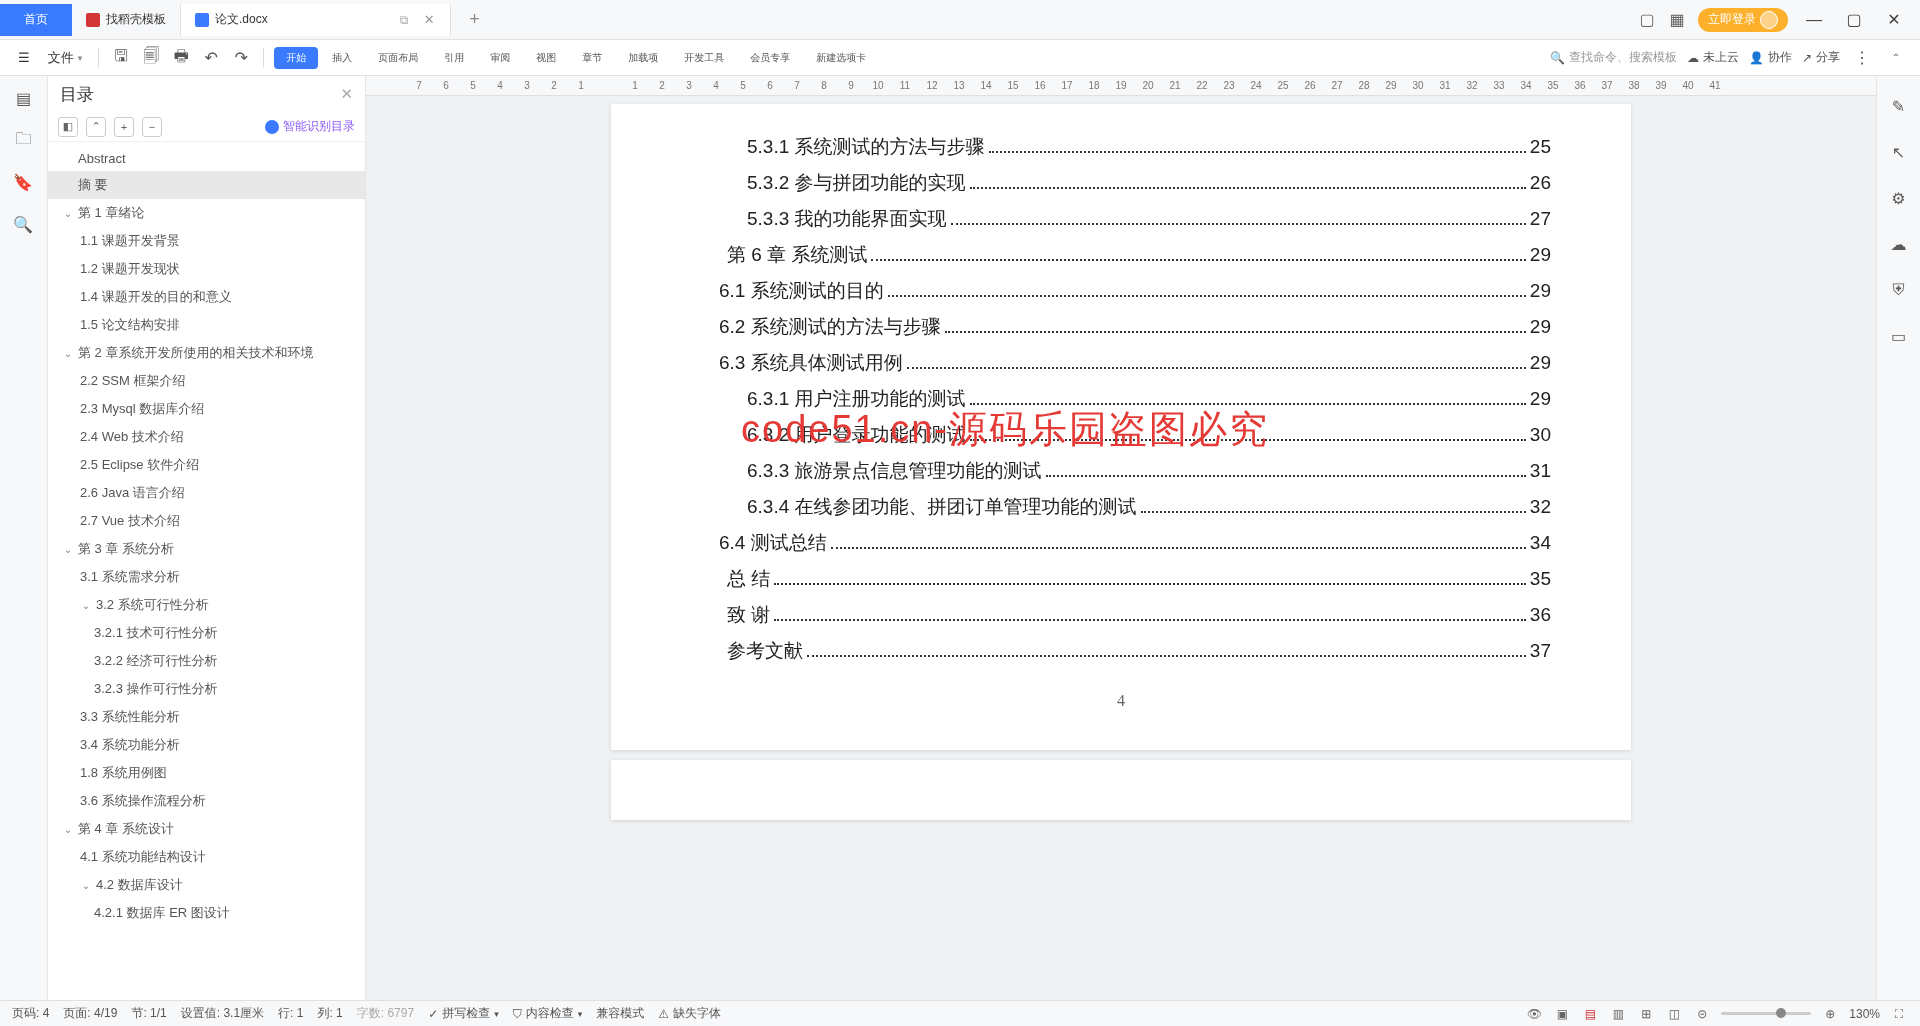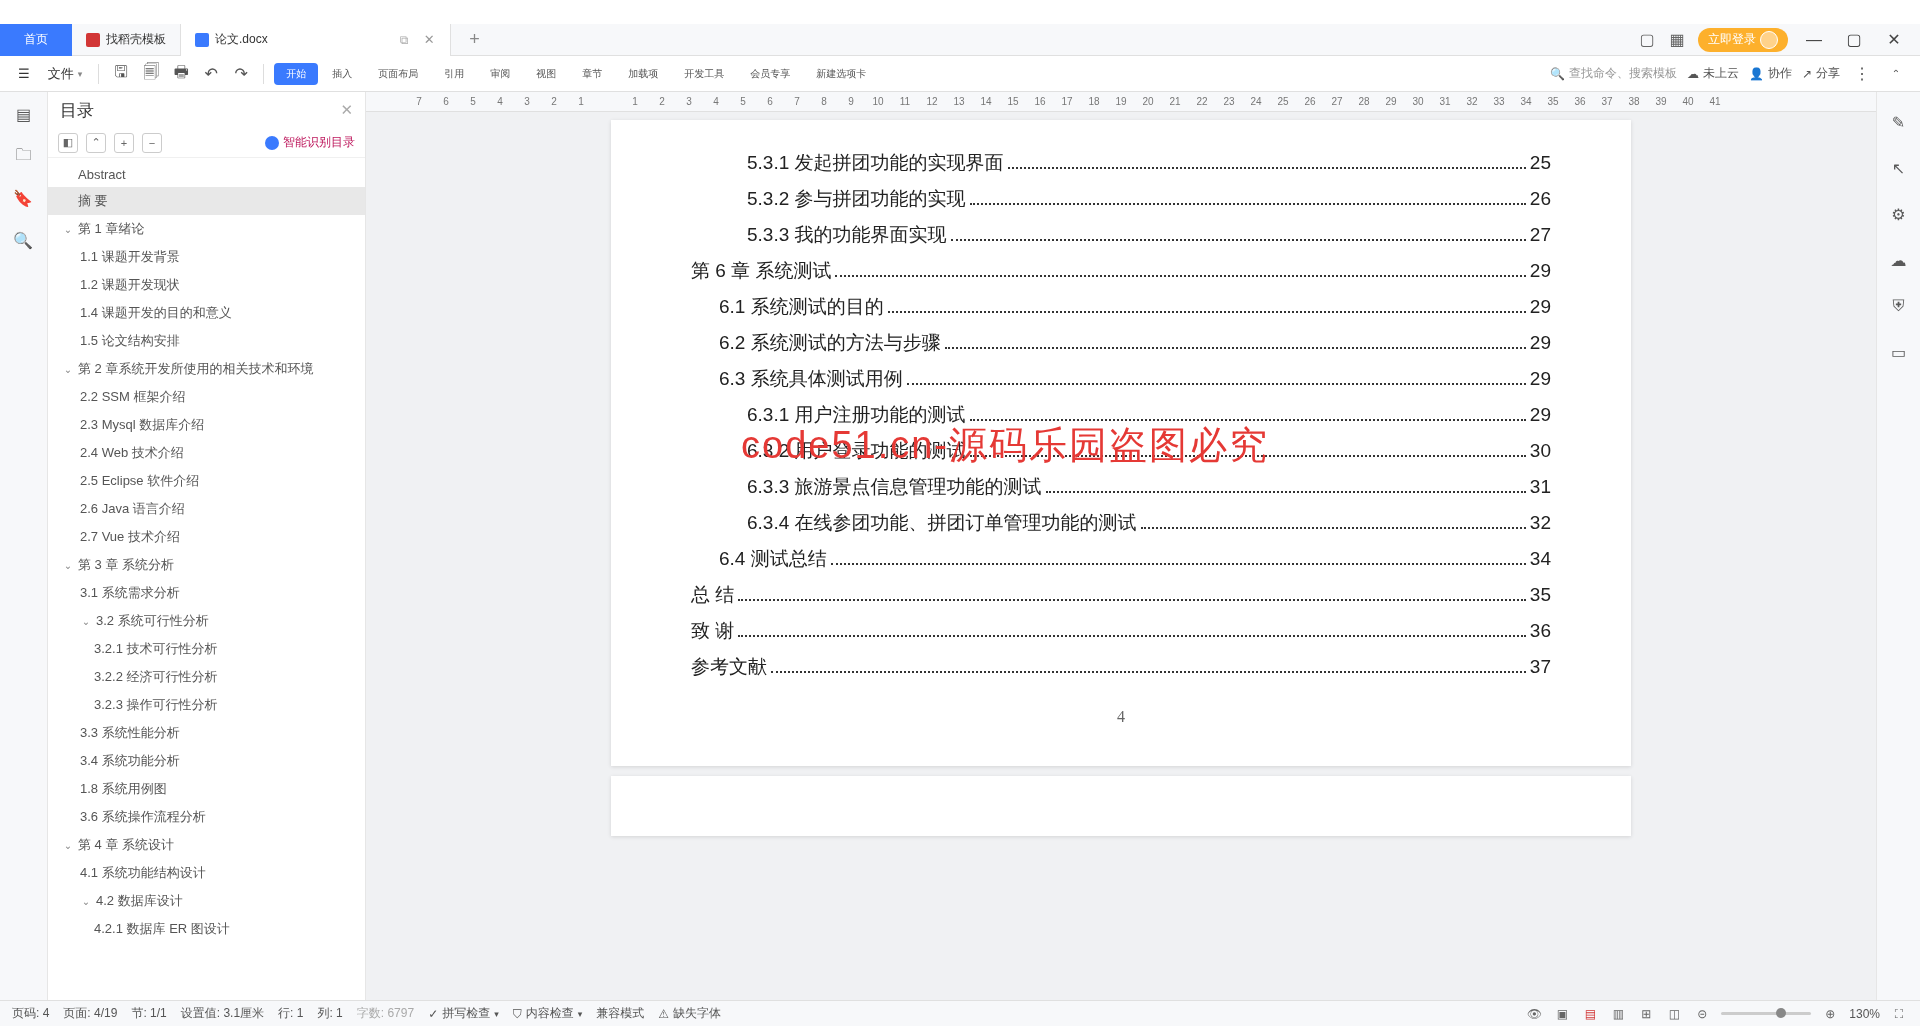--- a/index.html
+++ b/index.html
@@ -1,17 +1,17 @@
 <!DOCTYPE html>
 <html><head>
 <meta charset="utf-8">
 <style>
 * { margin: 0; padding: 0; box-sizing: border-box; font-family: "Microsoft YaHei", Arial, sans-serif; }
 body { width: 1920px; height: 1026px; overflow: hidden; background: #fff; display: flex; flex-direction: column; }
-.titlebar { height: 32px; background: #f7f8fa; display: flex; align-items: center; border-bottom: 1px solid #e0e0e0; margin-top: 24px; }
+.titlebar { height: 40px; background: #f7f8fa; display: flex; align-items: center; border-bottom: 1px solid #e0e0e0; }
 .tab { height: 32px; padding: 0 14px; display: flex; align-items: center; font-size: 12px; color: #333; cursor: pointer; gap: 6px; }
 .tab.home { background: #3a7afe; color: #fff; width: 72px; justify-content: center; }
 .tab.active { background: #fff; border-right: 1px solid #e0e0e0; border-left: 1px solid #e0e0e0; }
 .tab-icon { width: 14px; height: 14px; display: inline-block; }
 .tab-icon.r { background: #d23636; border-radius: 2px; }
 .tab-icon.w { background: #3a7afe; border-radius: 2px; }
 .tab-close { width: 14px; height: 14px; display: flex; align-items: center; justify-content: center; color: #999; font-size: 13px; margin-left: 8px; }
 .tab-add { margin-left: 10px; font-size: 18px; color: #888; cursor: pointer; padding: 0 8px; }
 .titlebar-right { margin-left: auto; display: flex; align-items: center; gap: 12px; padding-right: 12px; }
 .tb-icon { width: 18px; height: 18px; color: #666; display: flex; align-items: center; justify-content: center; cursor: pointer; }
@@ -32,41 +32,41 @@
 .main-area { flex: 1; display: flex; overflow: hidden; }
 .left-rail { width: 48px; background: #f7f8fa; border-right: 1px solid #e6e6e6; display: flex; flex-direction: column; align-items: center; padding-top: 10px; gap: 18px; }
 .rail-icon { width: 24px; height: 24px; color: #5a5a5a; display: flex; align-items: center; justify-content: center; cursor: pointer; }
 
 .outline-panel { width: 318px; background: #fff; border-right: 1px solid #e6e6e6; display: flex; flex-direction: column; }
 .outline-header { height: 36px; display: flex; align-items: center; padding: 0 12px; }
 .outline-title { font-size: 17px; font-weight: 500; color: #333; }
 .outline-close { margin-left: auto; color: #aaa; cursor: pointer; font-size: 15px; }
 .outline-toolbar { height: 30px; display: flex; align-items: center; padding: 0 10px; gap: 8px; border-bottom: 1px solid #f0f0f0; }
 .ot-btn { width: 20px; height: 20px; border: 1px solid #ccc; border-radius: 3px; display: flex; align-items: center; justify-content: center; font-size: 11px; color: #666; cursor: pointer; }
-.ai-link { margin-left: auto; display: flex; align-items: center; gap: 4px; font-size: 12px; color: #be185d; cursor: pointer; }
+.ai-link { margin-left: auto; display: flex; align-items: center; gap: 4px; font-size: 12px; color: #8b5cf6; cursor: pointer; }
 .ai-badge { width: 14px; height: 14px; background: #3a7afe; border-radius: 50%; }
 .outline-body { flex: 1; overflow-y: auto; padding: 4px 0; font-size: 13px; }
 .toc-item { padding: 5px 12px; color: #555; cursor: pointer; display: flex; align-items: center; gap: 4px; }
 .toc-item.selected { background: #e8e8e8; }
 .toc-item .chev { width: 12px; text-align: center; color: #888; font-size: 10px; }
 .toc-l0 { padding-left: 14px; }
 .toc-l1 { padding-left: 14px; }
 .toc-l2 { padding-left: 32px; }
 .toc-l3 { padding-left: 46px; }
 
 .doc-area { flex: 1; background: #f0f1f3; display: flex; flex-direction: column; overflow: hidden; position: relative; }
 .ruler { height: 20px; background: #f7f8fa; border-bottom: 1px solid #e0e0e0; display: flex; align-items: center; padding-left: 40px; font-size: 10px; color: #777; gap: 1px; }
 .ruler span { width: 26px; text-align: center; }
 .doc-scroll { flex: 1; overflow: auto; display: flex; justify-content: center; padding-top: 8px; position: relative; }
 .page { width: 1020px; background: #fff; box-shadow: 0 1px 4px rgba(0,0,0,.12); padding: 20px 80px 40px; position: relative; }
 .toc-line { display: flex; align-items: baseline; font-size: 19px; font-family: "SimSun", serif; color: #222; margin: 10px 0; }
 .toc-line .title { white-space: nowrap; }
 .toc-line .dots { flex: 1; border-bottom: 2px dotted #333; margin: 0 4px 4px; }
 .toc-line .page-no { white-space: nowrap; }
-.toc-line.l1 { padding-left: 0; }
+.toc-line.l1 { padding-left: 0; margin-left: 36px; }
 .toc-line.l2 { padding-left: 28px; }
 .toc-line.l3 { padding-left: 56px; }
 .page-num-footer { text-align: center; font-size: 16px; color: #666; margin-top: 28px; font-family: serif; }
 .page-break { width: 1020px; height: 10px; }
 .watermark { position: absolute; top: 300px; left: 130px; color: #e53935; font-size: 38px; font-weight: 500; pointer-events: none; letter-spacing: 2px; }
 
 .right-rail { width: 44px; background: #f7f8fa; border-left: 1px solid #e6e6e6; display: flex; flex-direction: column; align-items: center; padding-top: 18px; gap: 22px; }
 
 .statusbar { height: 26px; background: #f7f8fa; border-top: 1px solid #e0e0e0; display: flex; align-items: center; padding: 0 12px; font-size: 12px; color: #555; gap: 14px; }
 .sb-item { display: flex; align-items: center; gap: 4px; }
@@ -322,21 +322,21 @@
         <span>38</span>
         <span>39</span>
         <span>40</span>
         <span>41</span>
       </div>
     <div class="doc-scroll">
       <div style="position:relative">
         <div class="page" id="page1">
           <div id="doc-toc">
               <div class="toc-line l3">
-                <span class="title">5.3.1 发起拼团功能的实现界面</span>
+                <span class="title">5.3.1 系统测试的方法与步骤</span>
                 <span class="dots"></span>
                 <span class="page-no">25</span>
               </div>
               <div class="toc-line l3">
                 <span class="title">5.3.2 参与拼团功能的实现</span>
                 <span class="dots"></span>
                 <span class="page-no">26</span>
               </div>
               <div class="toc-line l3">
                 <span class="title">5.3.3 我的功能界面实现</span>

